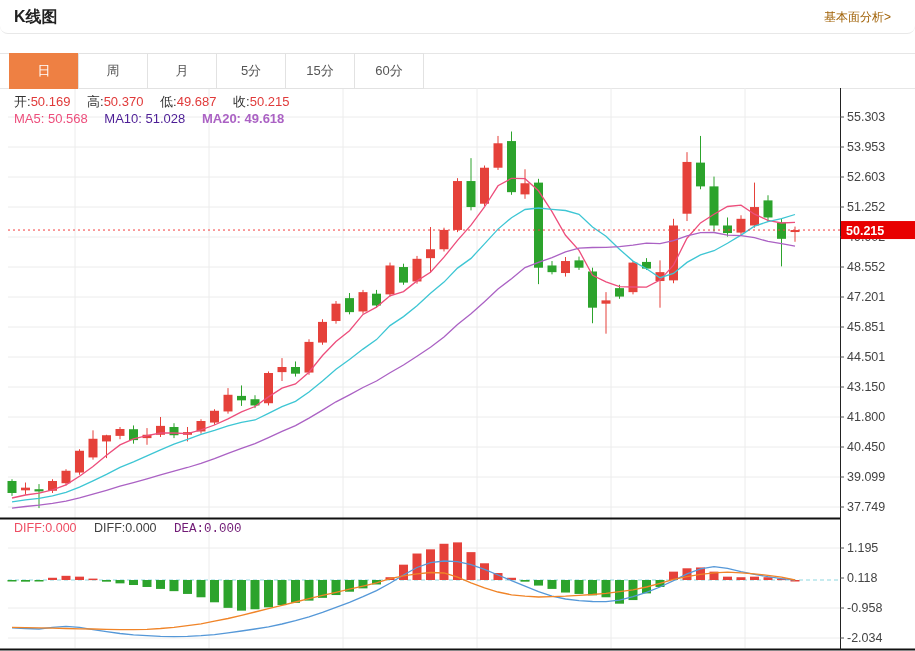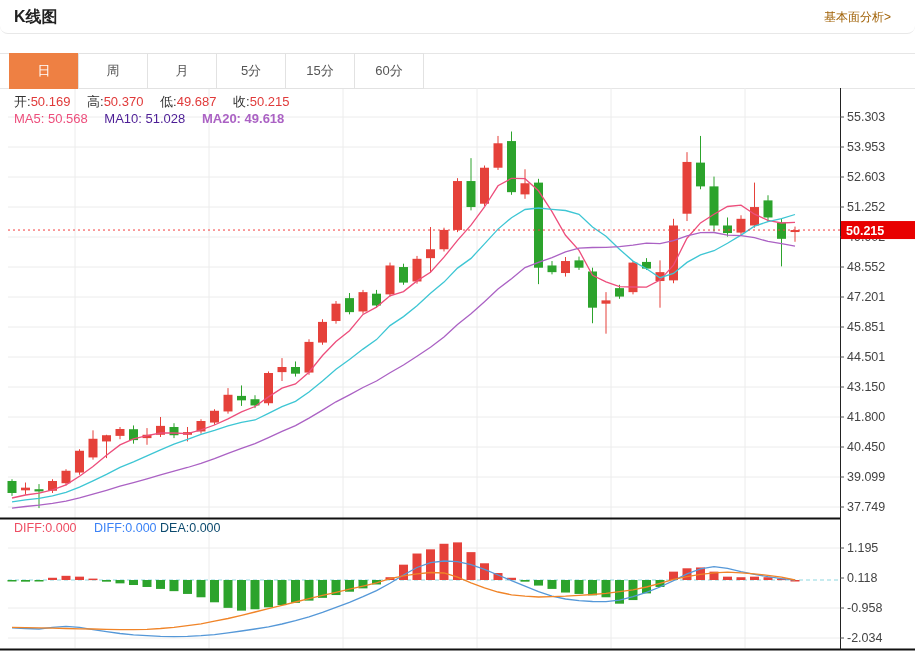--- a/index.html
+++ b/index.html
@@ -22,22 +22,22 @@
   .tab.active{background:#ee8043;border-color:#ee8043;color:#fff;}
   .inforow1{position:absolute;left:14px;top:93px;font-size:13px;z-index:4;white-space:nowrap;}
   .inforow2{position:absolute;left:14px;top:111px;font-size:13px;z-index:4;white-space:nowrap;}
   .inforow1 .lb{color:#333;}
   .inforow1 .vl{color:#e03a3a;margin-right:13px;}
   .ma5{color:#ed4e7c;margin-right:13px;}
   .ma10{color:#4c1d95;margin-right:13px;}
   .ma20{color:#ab62c4;font-weight:bold;}
   .macdrow{position:absolute;left:14px;top:521px;font-size:12.5px;z-index:4;white-space:nowrap;}
   .mlb1{color:#ee4d63;margin-right:14px;}
-  .mlb2{color:#3b82f6;}
-  .mlb3{color:#0c4a6e;}
+  .mlb2{color:#404040;margin-right:14px;}
+  .mlb3{color:#701a75;font-family:Liberation Mono, monospace;}
   #chart-svg{position:absolute;left:0;top:0;z-index:1;}
   #chart-svg text{font-family:"Liberation Sans","DejaVu Sans",sans-serif;}
 </style>
 </head>
 <body>
 
 <svg id="chart-svg" width="915" height="651">
     <g>
       <line x1="75" y1="88" x2="75" y2="648" stroke="#ececec" stroke-width="1"></line>
       <line x1="209" y1="88" x2="209" y2="648" stroke="#ececec" stroke-width="1"></line>

